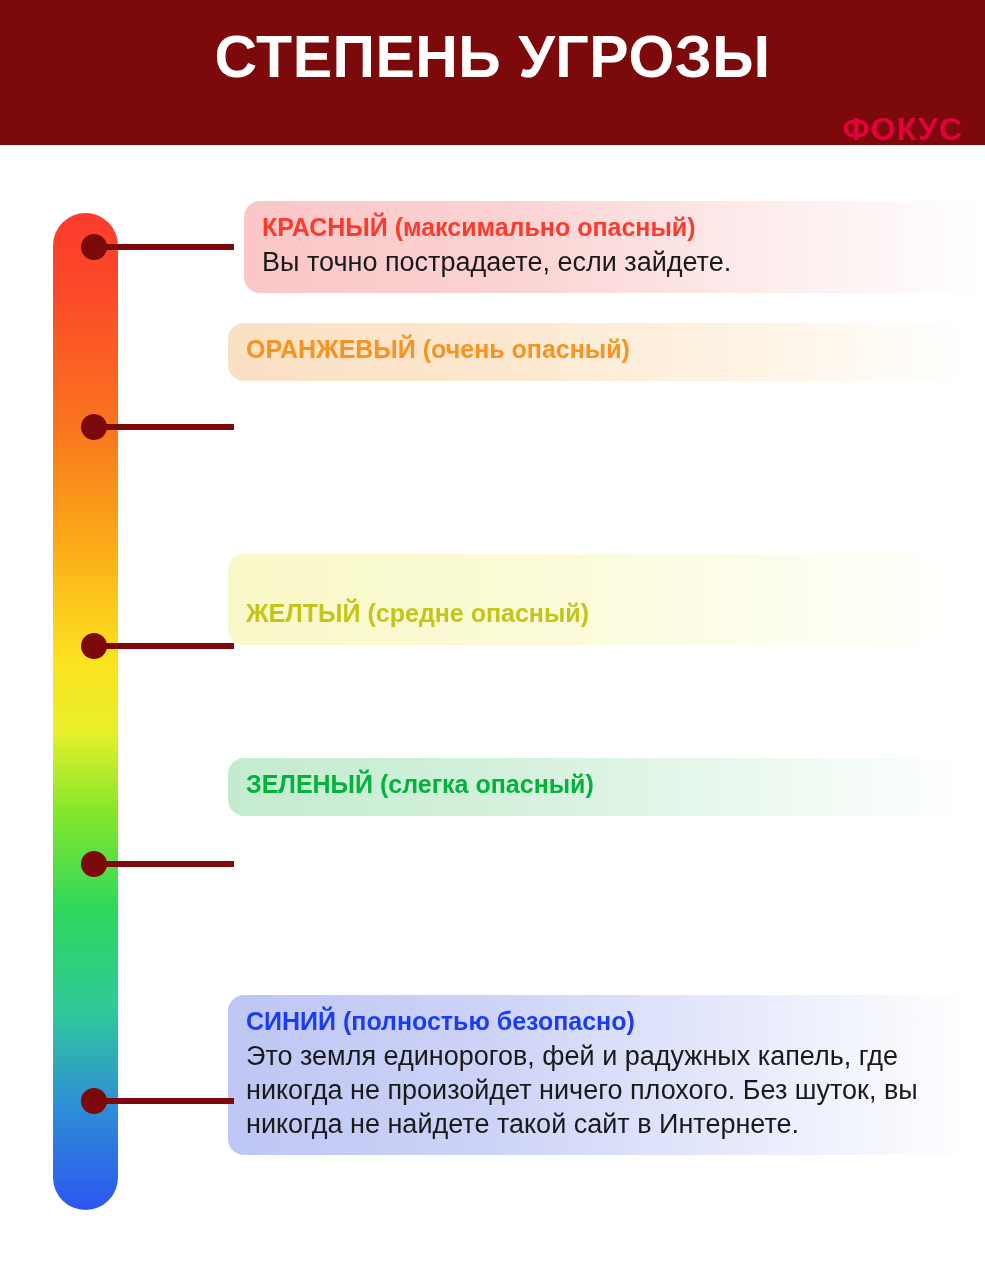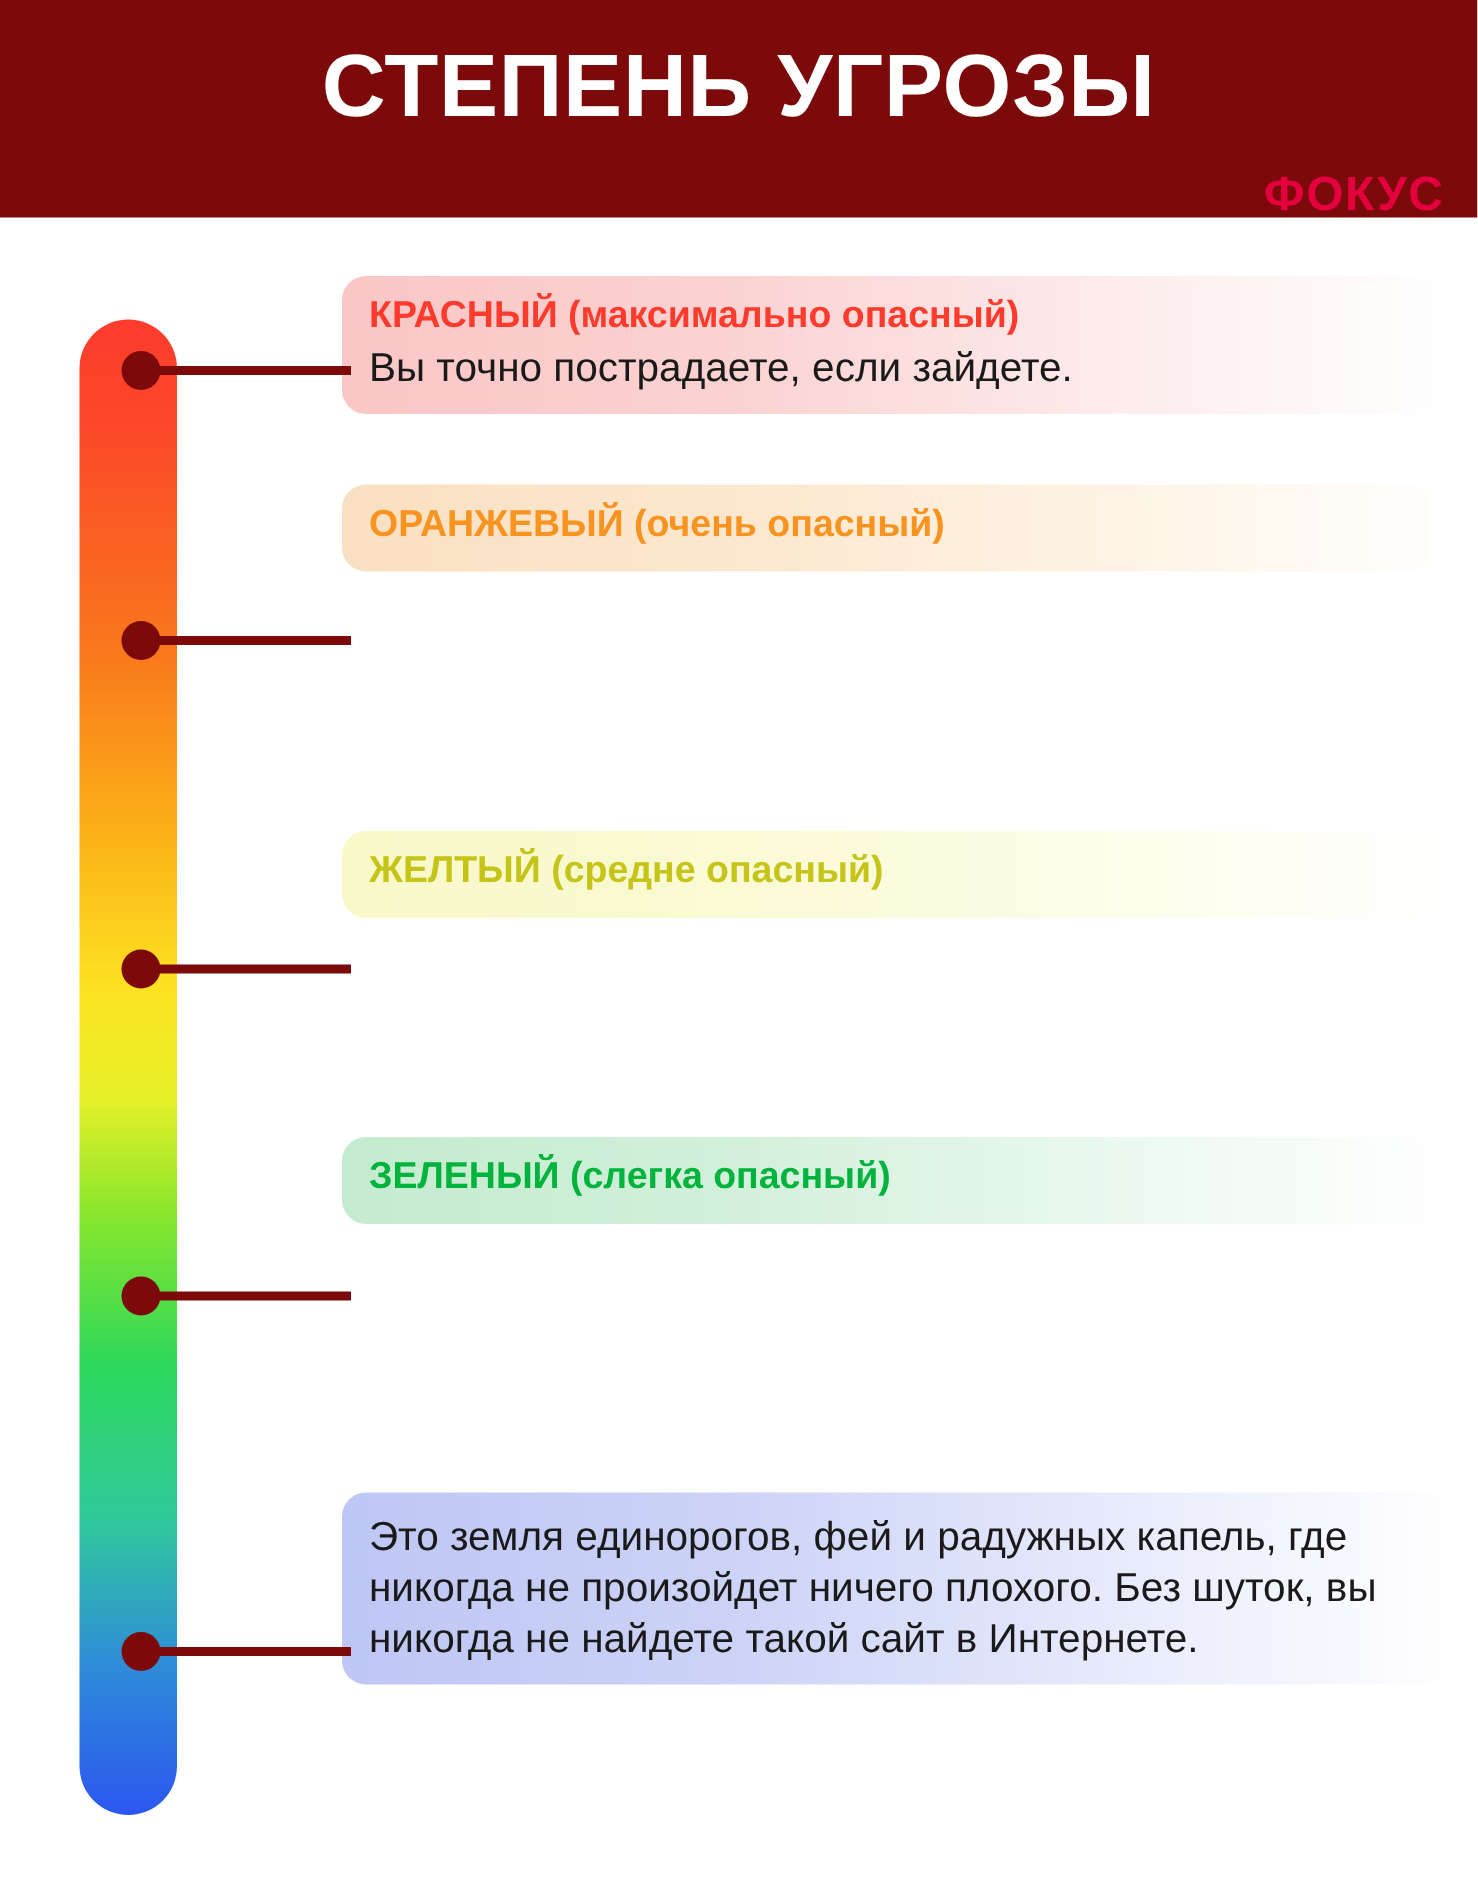--- a/index.html
+++ b/index.html
@@ -139,32 +139,33 @@
 
 <div class="connector" style="left:94px; top:643px; width:140px;"></div>
 <div class="connector-dot" style="left:81px; top:633px;"></div>
 
 <div class="connector" style="left:94px; top:861px; width:140px;"></div>
 <div class="connector-dot" style="left:81px; top:851px;"></div>
 
 <div class="connector" style="left:94px; top:1098px; width:140px;"></div>
 <div class="connector-dot" style="left:81px; top:1088px;"></div>
 
-<div class="panel panel-red" style="top:184px;">
+<div class="panel panel-red" style="top:201px;margin-left:16px;">
   <div class="panel-heading" style="color:#FC3B2D;">КРАСНЫЙ (максимально опасный)</div>
   <div class="panel-body">Вы точно пострадаете, если зайдете.</div>
 </div>
 
 <div class="panel panel-orange" style="top:323px;">
   <div class="panel-heading" style="color:#F7931E;">ОРАНЖЕВЫЙ (очень опасный)</div>
 </div>
 
 <div class="panel panel-yellow" style="top:554px;">
-  <div class="panel-heading" style="color:#C5C519;">ЖЕЛТЫЙ (средне опасный)</div>
+  <div class="panel-heading" style="color:#C5C519;margin-top:33px;">ЖЕЛТЫЙ (средне опасный)</div>
 </div>
 
 <div class="panel panel-green" style="top:758px;">
   <div class="panel-heading" style="color:#00B33C;">ЗЕЛЕНЫЙ (слегка опасный)</div>
 </div>
 
 <div class="panel panel-blue" style="top:995px;">
+  <div class="panel-heading" style="color:#1A3CF5;">СИНИЙ (полностью безопасно)</div>
   <div class="panel-body">Это земля единорогов, фей и радужных капель, где никогда не произойдет ничего плохого. Без шуток, вы никогда не найдете такой сайт в Интернете.</div>
 </div>
 
 </body></html>

